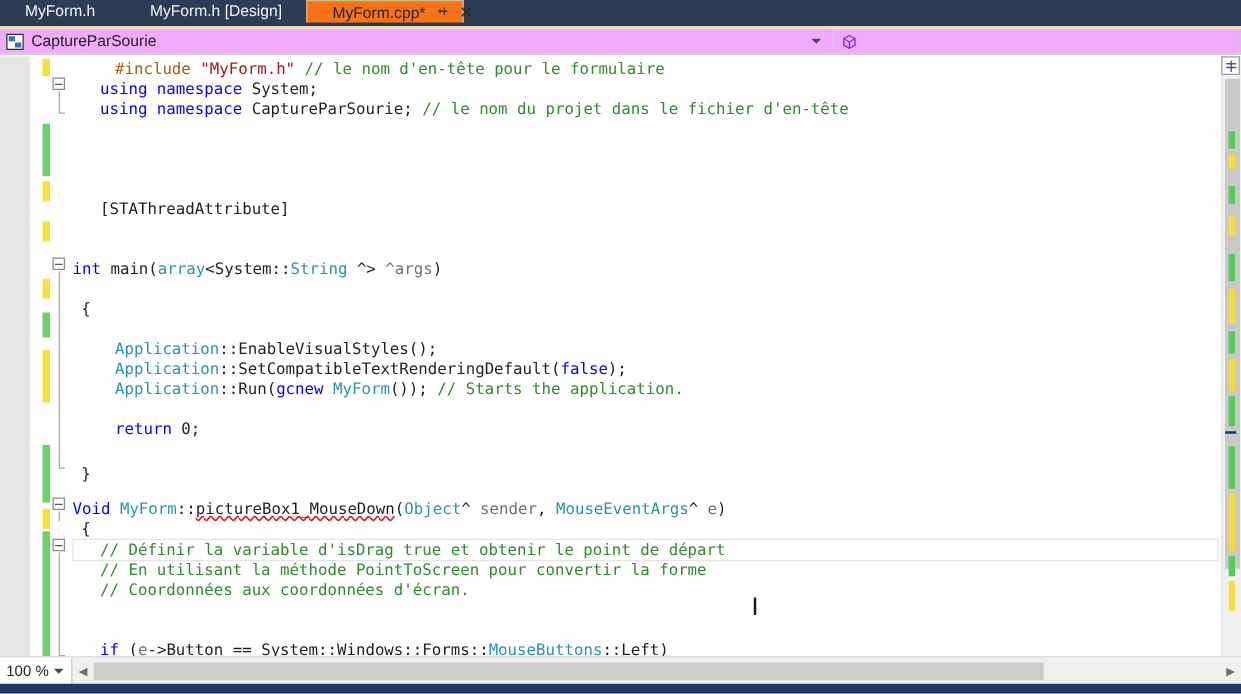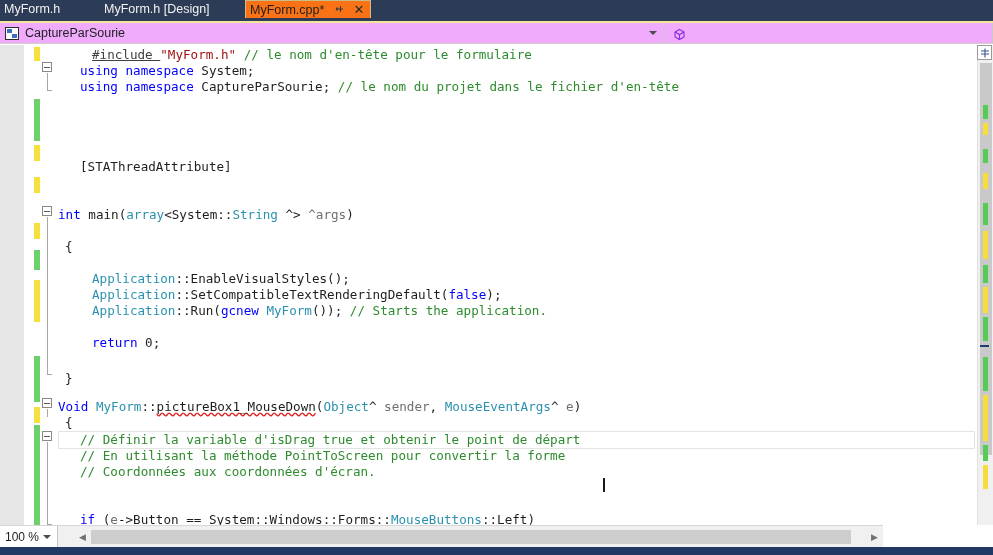--- a/index.html
+++ b/index.html
@@ -13,21 +13,21 @@
 
   
   #tabstrip {
     position: absolute; left: 0; top: 0; width: 993px; height: 21px;
     background: #2d3c56;
   }
   .tab {
     position: absolute; top: 0; height: 18px;
     display: flex; align-items: center;
     font-size: 12.5px; color: #f0f0f0;
-    padding: 0 4px; white-space: nowrap;
+    padding: 0 20px; white-space: nowrap;
     cursor: default;
   }
   .tab-inactive { color: #f2f2f2; }
   .tab-active {
     background: #f97316; color: #1e1e1e;
     border-top: 1px solid #c8bd88;
     border-left: 1px solid #c8bd88;
     border-right: 1px solid #c8bd88;
   }
   .tab-active .tab-label { color: #1e1e1e; }
@@ -130,21 +130,21 @@
     font-size: 12.6px;
   }
   .code-line {
     position: absolute; left: 0; height: 16px; line-height: 16px;
     white-space: pre; color: #1e1e1e;
   }
   .k-kw   { color: #0000ff; }  
   .k-type { color: #2b91af; }  
   .k-str  { color: #a31515; }  
   .k-com  { color: #2e8b2e; }  
-  .k-pre  { color: #404040; text-decoration: underline; }  
+  .k-pre  { color: #a16207; }  
   .k-gray { color: #6f6f6f; }  
   .k-pl   { color: #1e1e1e; }  
 
   .squiggle {
     text-decoration: underline wavy #e01b1b;
     text-decoration-skip-ink: none;
   }
 
   #current-line-box {
     position: absolute; left: 58px; height: 18px;
@@ -168,23 +168,23 @@
     position: absolute; left: 2px; width: 12px;
     background: #c9c9c9;
   }
   .map-mark { position: absolute; width: 5px; }
   .mm-green { background: #55cc55; }
   .mm-yellow { background: #f7dd3c; }
   .mm-caret { background: #1e3a6e; height: 2px; width: 9px; left: 2px; }
 
   
   #bottombar {
-    position: absolute; left: 0; top: 525px; width: 883px; height: 22px;
+    position: absolute; left: 0; top: 525px; width: 993px; height: 22px;
     background: #f0f0f0; border-top: 1px solid #d6d6d6;
-    display: flex; align-items: center; gap: 16px;
+    display: flex; align-items: center;
   }
   #zoom-combo {
     width: 58px; height: 22px; background: #ffffff;
     border-right: 1px solid #c4c4c4;
     display: flex; align-items: center; position: relative;
   }
   #zoom-value { font-size: 12px; color: #1e1e1e; padding-left: 5px; }
   #zoom-arrow {
     position: absolute; right: 6px; top: 50%; transform: translateY(-50%);
     width: 0; height: 0;

